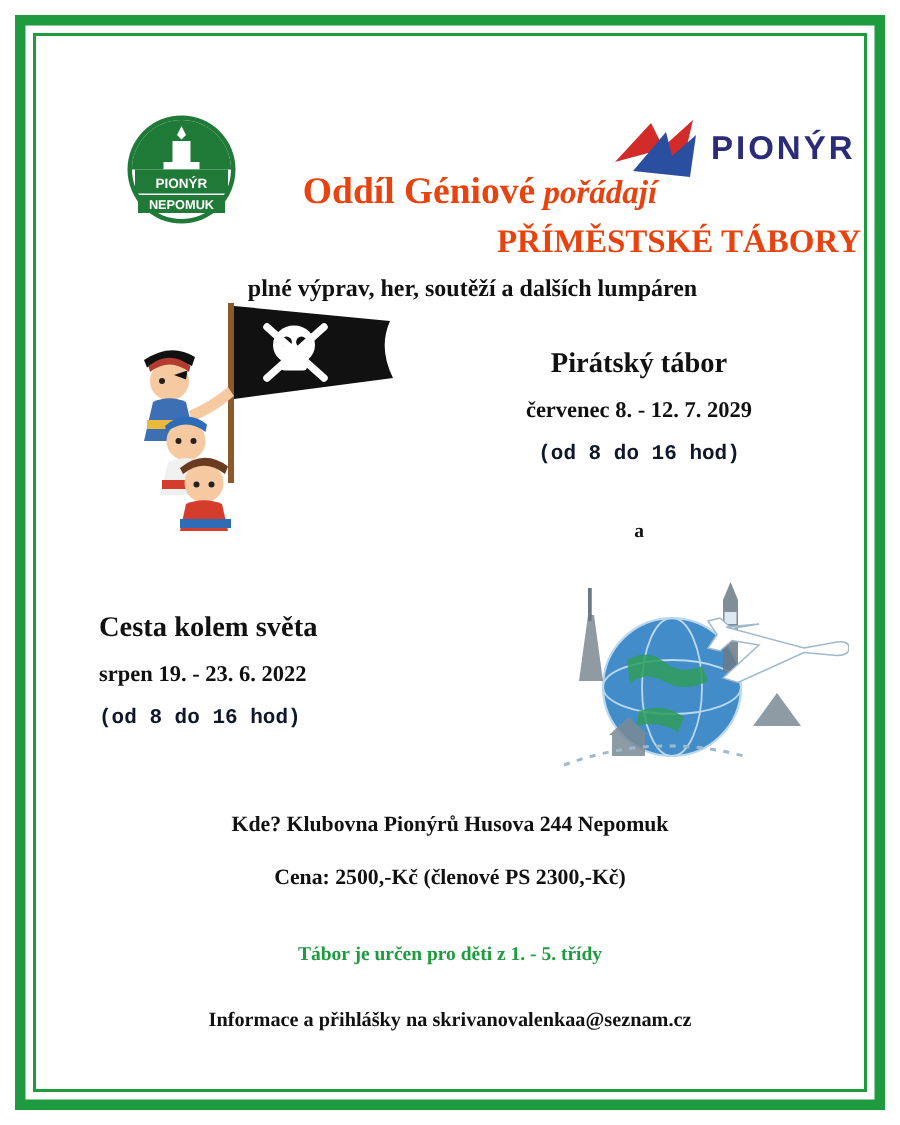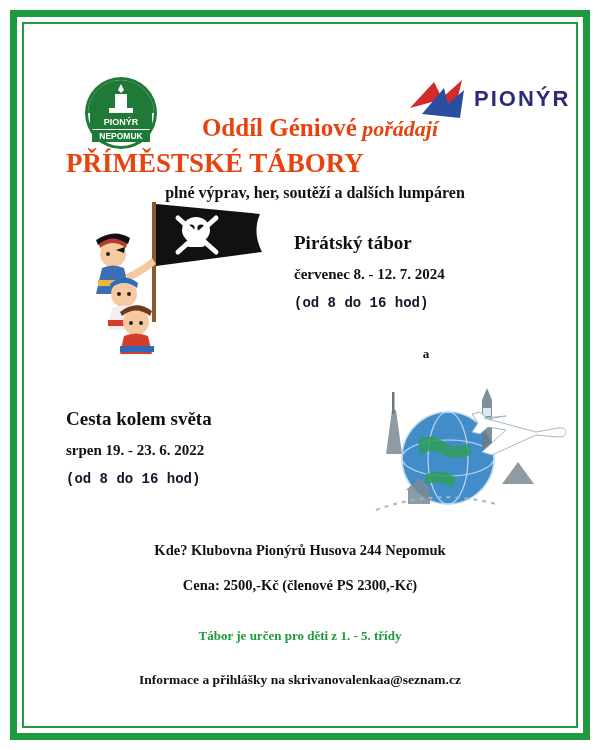--- a/index.html
+++ b/index.html
@@ -88,45 +88,45 @@
   }
   .headline-1 .italic-part {
     font-style: italic;
     font-size: 22px;
   }
   .headline-2 {
     position: absolute;
     left: 0;
     right: 0;
     top: 122px;
-    text-align: left;
-    font-size: 27px;
+    text-align: right;
+    font-size: 22px;
     font-weight: bold;
     color: #e8430f;
     padding-left: 40px;
   }
   .headline-sub {
     position: absolute;
     left: 0;
     right: 0;
     top: 158px;
     text-align: center;
     font-size: 16px;
     font-weight: bold;
     color: #111111;
     padding-left: 30px;
   }
 
   
   .camp1 {
     position: absolute;
-    left: 268px;
+    left: 250px;
     top: 206px;
     width: 300px;
-    text-align: left;
+    text-align: center;
   }
   .camp2 {
     position: absolute;
     left: 40px;
     top: 382px;
     width: 290px;
     text-align: left;
   }
   .camp-title {
     font-size: 19px;
@@ -282,21 +282,21 @@
           <circle cx="57" cy="127" r="2" fill="#222"></circle>
           <circle cx="67" cy="127" r="2" fill="#222"></circle>
           <path d="M50 140 q12 -5 24 0 l4 18 -32 0 z" fill="#d43c2b"></path>
           <rect x="46" y="150" width="34" height="6" fill="#2e6cb8"></rect>
         </g>
       </svg>
     </div>
 
     <div class="camp1">
       <div class="camp-title">Pirátský tábor</div>
-      <div class="camp-dates">červenec 8. - 12. 7. 2024</div>
+      <div class="camp-dates">červenec 8. - 12. 7. 2029</div>
       <div class="camp-hours">(od 8 do 16 hod)</div>
     </div>
 
     <div class="conjunction">a</div>
 
     <div class="camp2">
       <div class="camp-title">Cesta kolem světa</div>
       <div class="camp-dates">srpen 19. - 23. 6. 2022</div>
       <div class="camp-hours">(od 8 do 16 hod)</div>
     </div>

